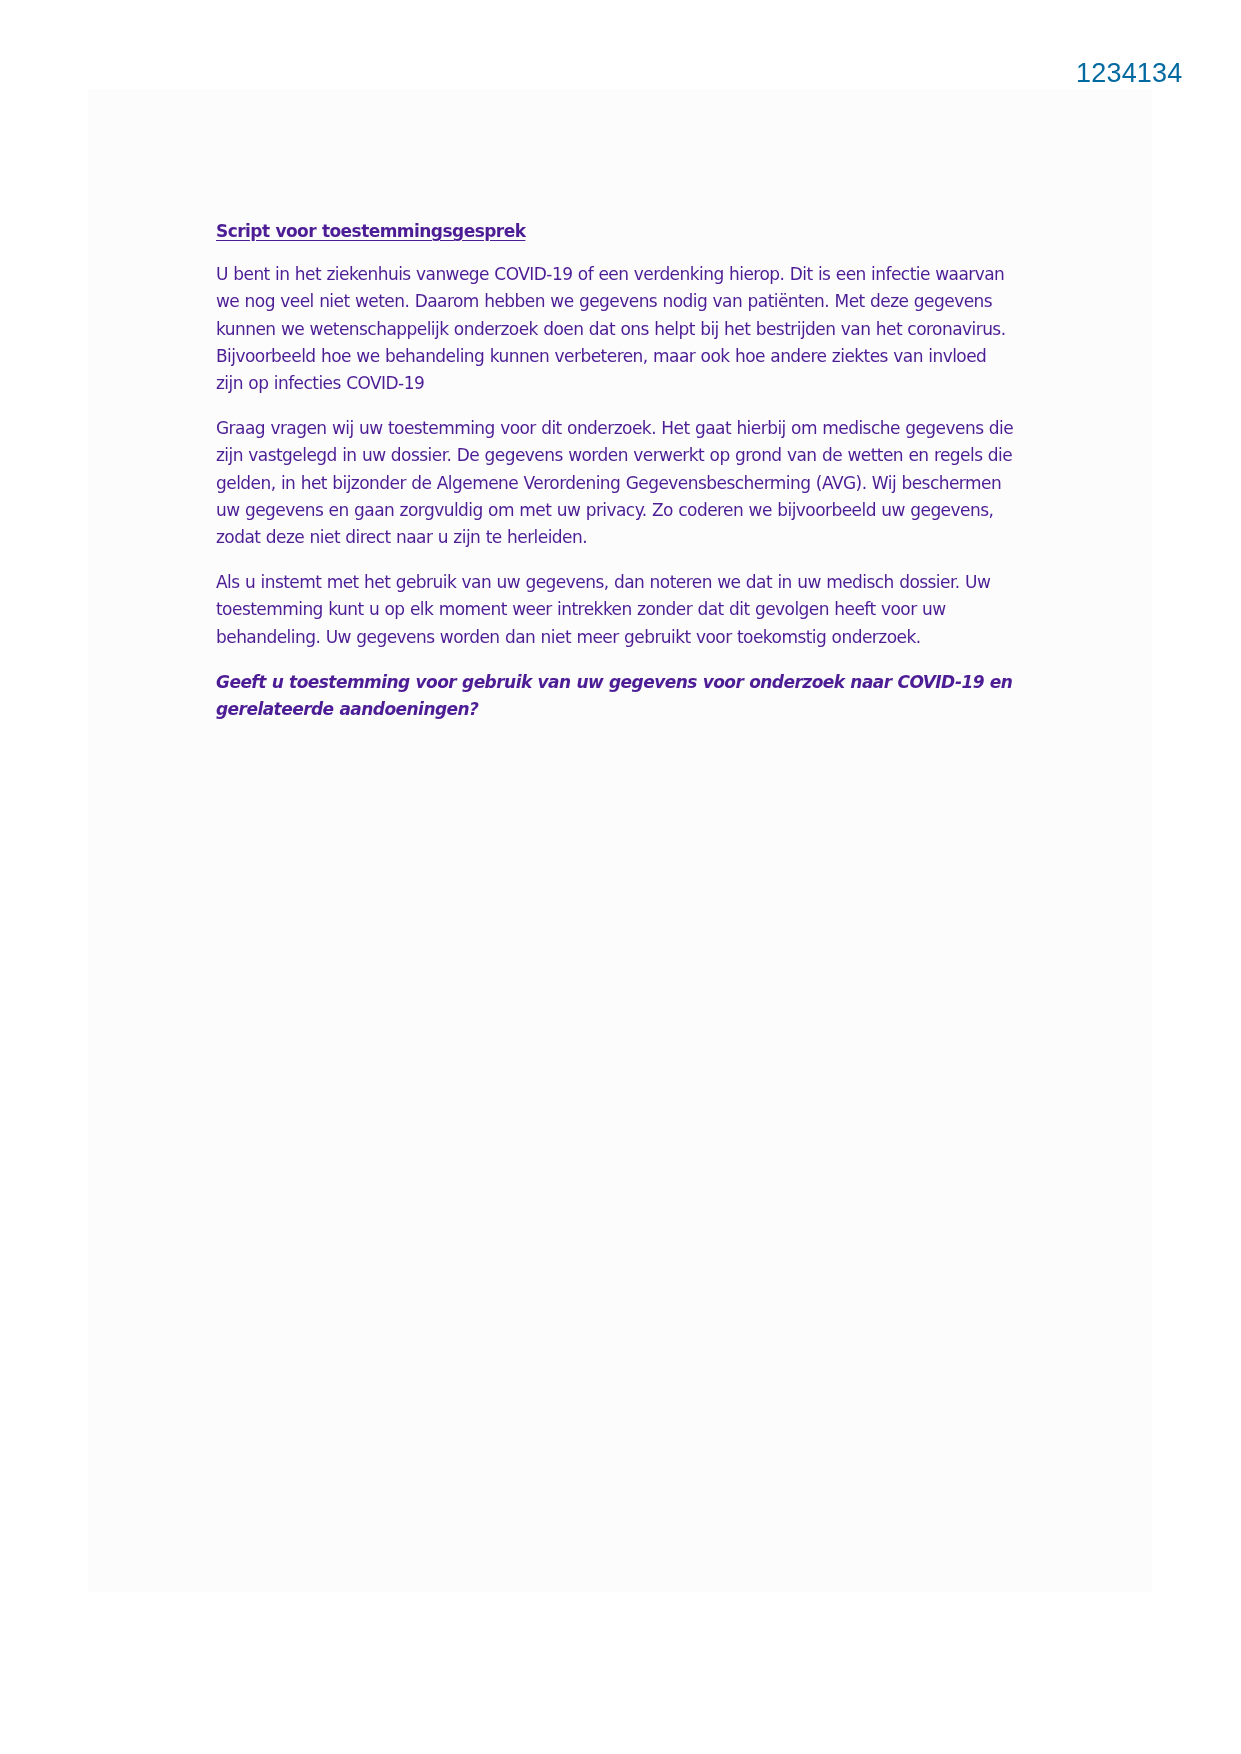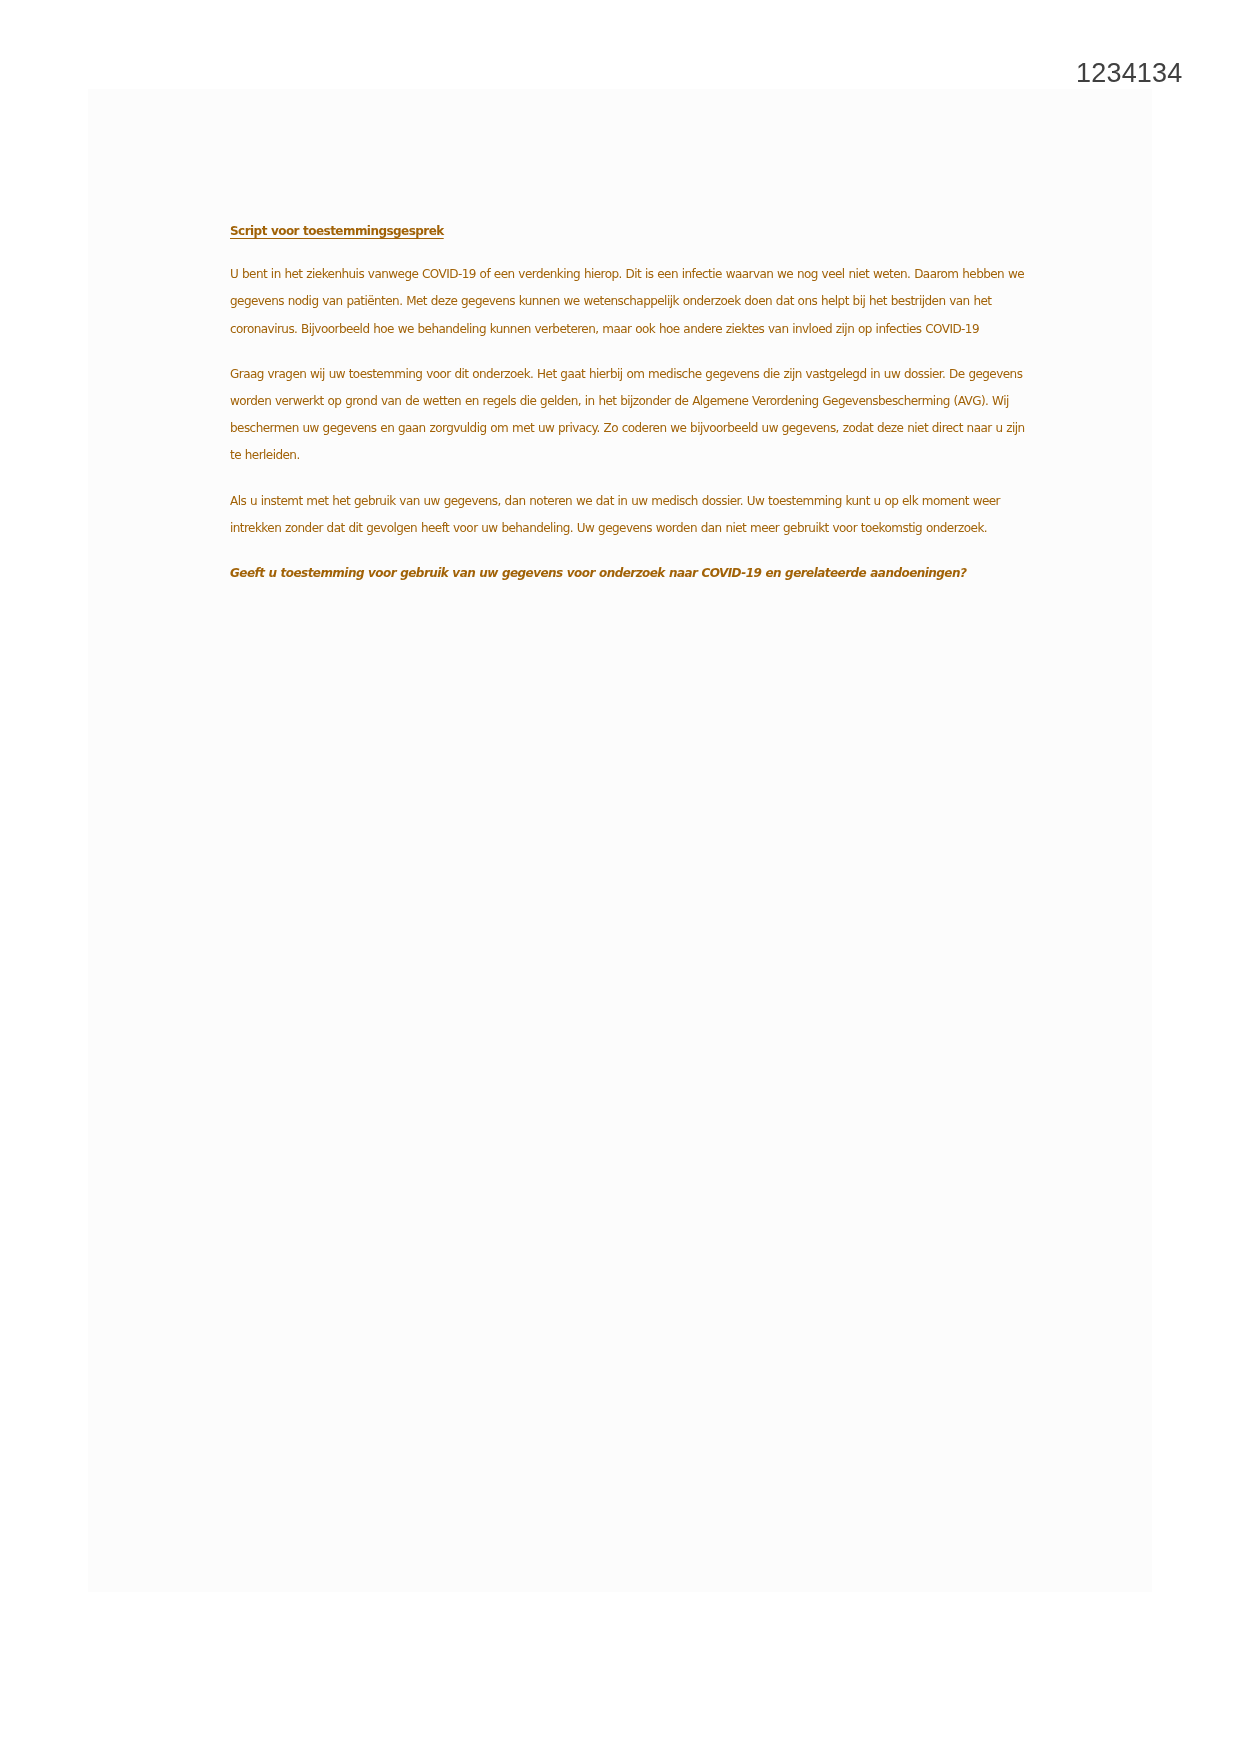--- a/index.html
+++ b/index.html
@@ -22,32 +22,32 @@
       width: 1064px;
       height: 1503px;
       background: #fcfcfc;
     }
     .doc-number {
       position: absolute;
       left: 1076px;
       top: 58px;
       font-family: "Liberation Sans", sans-serif;
       font-size: 27px;
-      color: #404040;
+      color: #0369a1;
       letter-spacing: 0.2px;
     }
     .content {
       position: absolute;
-      left: 230px;
+      left: 216px;
       top: 218px;
       width: 810px;
       font-family: "DejaVu Sans", sans-serif;
-      font-size: 12px;
+      font-size: 17px;
       line-height: 27.2px;
-      color: #a16207;
+      color: #4c1d95;
       letter-spacing: -0.55px;
       word-spacing: 0.5px;
     }
     .heading {
       font-weight: bold;
       text-decoration: underline;
       text-underline-offset: 3px;
       margin: 0;
     }
     .h-title { margin-bottom: 16px; }

